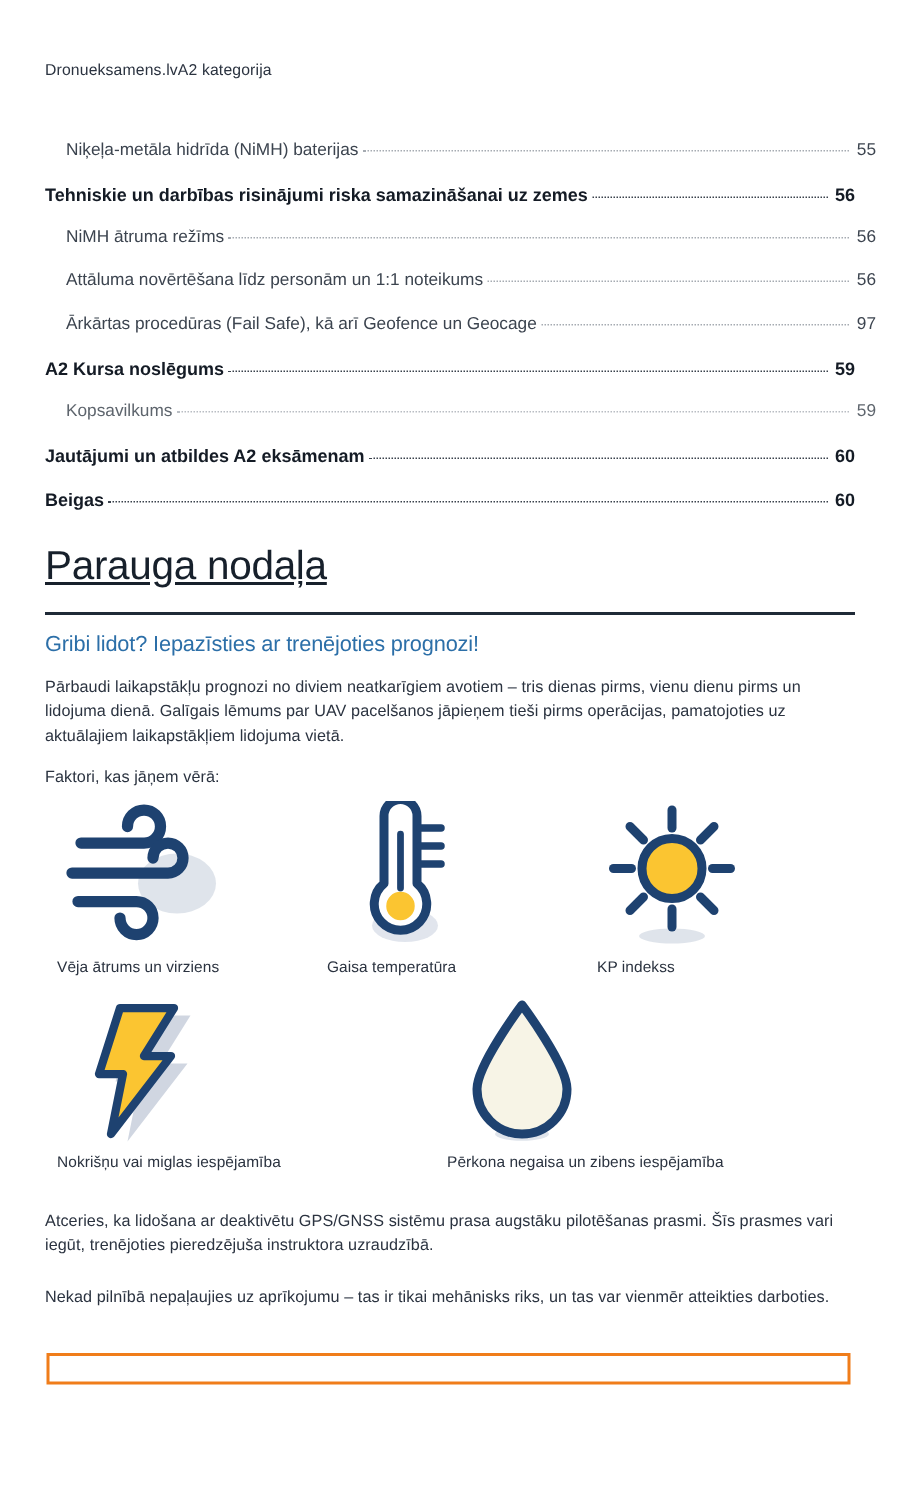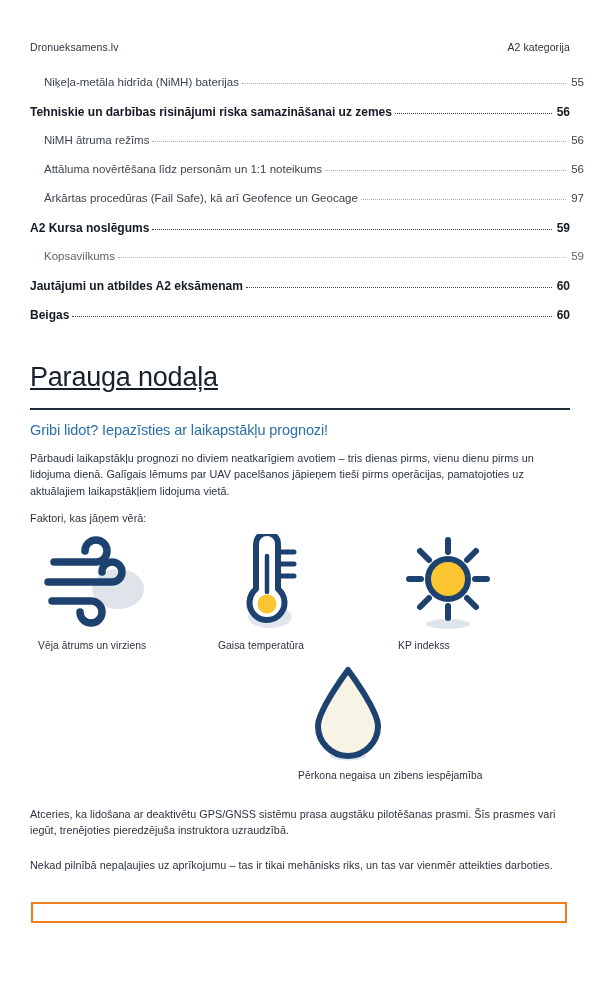--- a/index.html
+++ b/index.html
@@ -22,31 +22,31 @@
     background: #fff;
   }
 
   
   .run-header {
     position: absolute;
     top: 41px;
     left: 30px;
     right: 30px;
     display: flex;
-    justify-content: space-between;
+    justify-content: flex-start;
     align-items: baseline;
     font-size: 10.5px;
     color: #2b3340;
     letter-spacing: .1px;
   }
 
   
   .toc {
     position: absolute;
-    top: 76px;
+    top: 94px;
     left: 30px;
     right: 30px;
   }
   .toc-row {
     display: flex;
     align-items: baseline;
     width: 100%;
     height: 29px;
   }
   .toc-row .t-label {
@@ -249,21 +249,21 @@
     <div class="toc-row lvl1">
       <span class="t-label">Beigas</span>
       <span class="t-leader"></span>
       <span class="t-page">60</span>
     </div>
 
   </div>
 
   <h1 class="chapter-title">Parauga nodaļa</h1>
   <div class="chapter-rule"></div>
-  <h2 class="subheading">Gribi lidot? Iepazīsties ar laikapstākļu prognozi!</h2>
+  <h2 class="subheading">Gribi lidot? Iepazīsties ar trenējoties prognozi!</h2>
 
   <p class="body-para" id="para-intro">Pārbaudi laikapstākļu prognozi no diviem neatkarīgiem avotiem – tris dienas pirms, vienu dienu pirms un lidojuma dienā. Galīgais lēmums par UAV pacelšanos jāpieņem tieši pirms operācijas, pamatojoties uz aktuālajiem laikapstākļiem lidojuma vietā.</p>
   <p class="body-para" id="para-factors">Faktori, kas jāņem vērā:</p>
 
   <div class="icon-grid">
 
     <div class="icon-row row1">
 
       <div class="icon-cell cell-temp">
         <div class="glyph">
@@ -313,20 +313,29 @@
             </g>
           </svg>
         </div>
         <div class="caption">KP indekss</div>
       </div>
 
     </div>
 
     <div class="icon-row row2">
 
+      <div class="icon-cell cell-bolt">
+        <div class="glyph">
+          <svg width="110" height="100" viewBox="0 0 110 100" aria-hidden="true">
+            <path d="M42 8 L78 8 L58 40 L76 40 L36 92 L44 52 L28 52 Z" fill="#cdd4df" opacity="0.95" transform="translate(11,5)"></path>
+            <path d="M42 8 L78 8 L58 40 L76 40 L36 92 L44 52 L28 52 Z" fill="#fbc531" stroke="#1e4270" stroke-width="5.5" stroke-linejoin="round"></path>
+          </svg>
+        </div>
+        <div class="caption">Nokrišņu vai miglas iespējamība</div>
+      </div>
 
       <div class="icon-cell cell-drop">
         <div class="glyph">
           <svg width="110" height="100" viewBox="0 0 110 100" aria-hidden="true">
             <ellipse cx="50" cy="92" rx="18" ry="4.5" fill="#d9dfe8" opacity="0.85"></ellipse>
             <path d="M50 6 C50 6 20 46 20 62 a30 30 0 0 0 60 0 C80 46 50 6 50 6 Z" fill="#f7f4e6" stroke="#1e4270" stroke-width="6" stroke-linejoin="round"></path>
           </svg>
         </div>
         <div class="caption">Pērkona negaisa un zibens iespējamība</div>
       </div>

